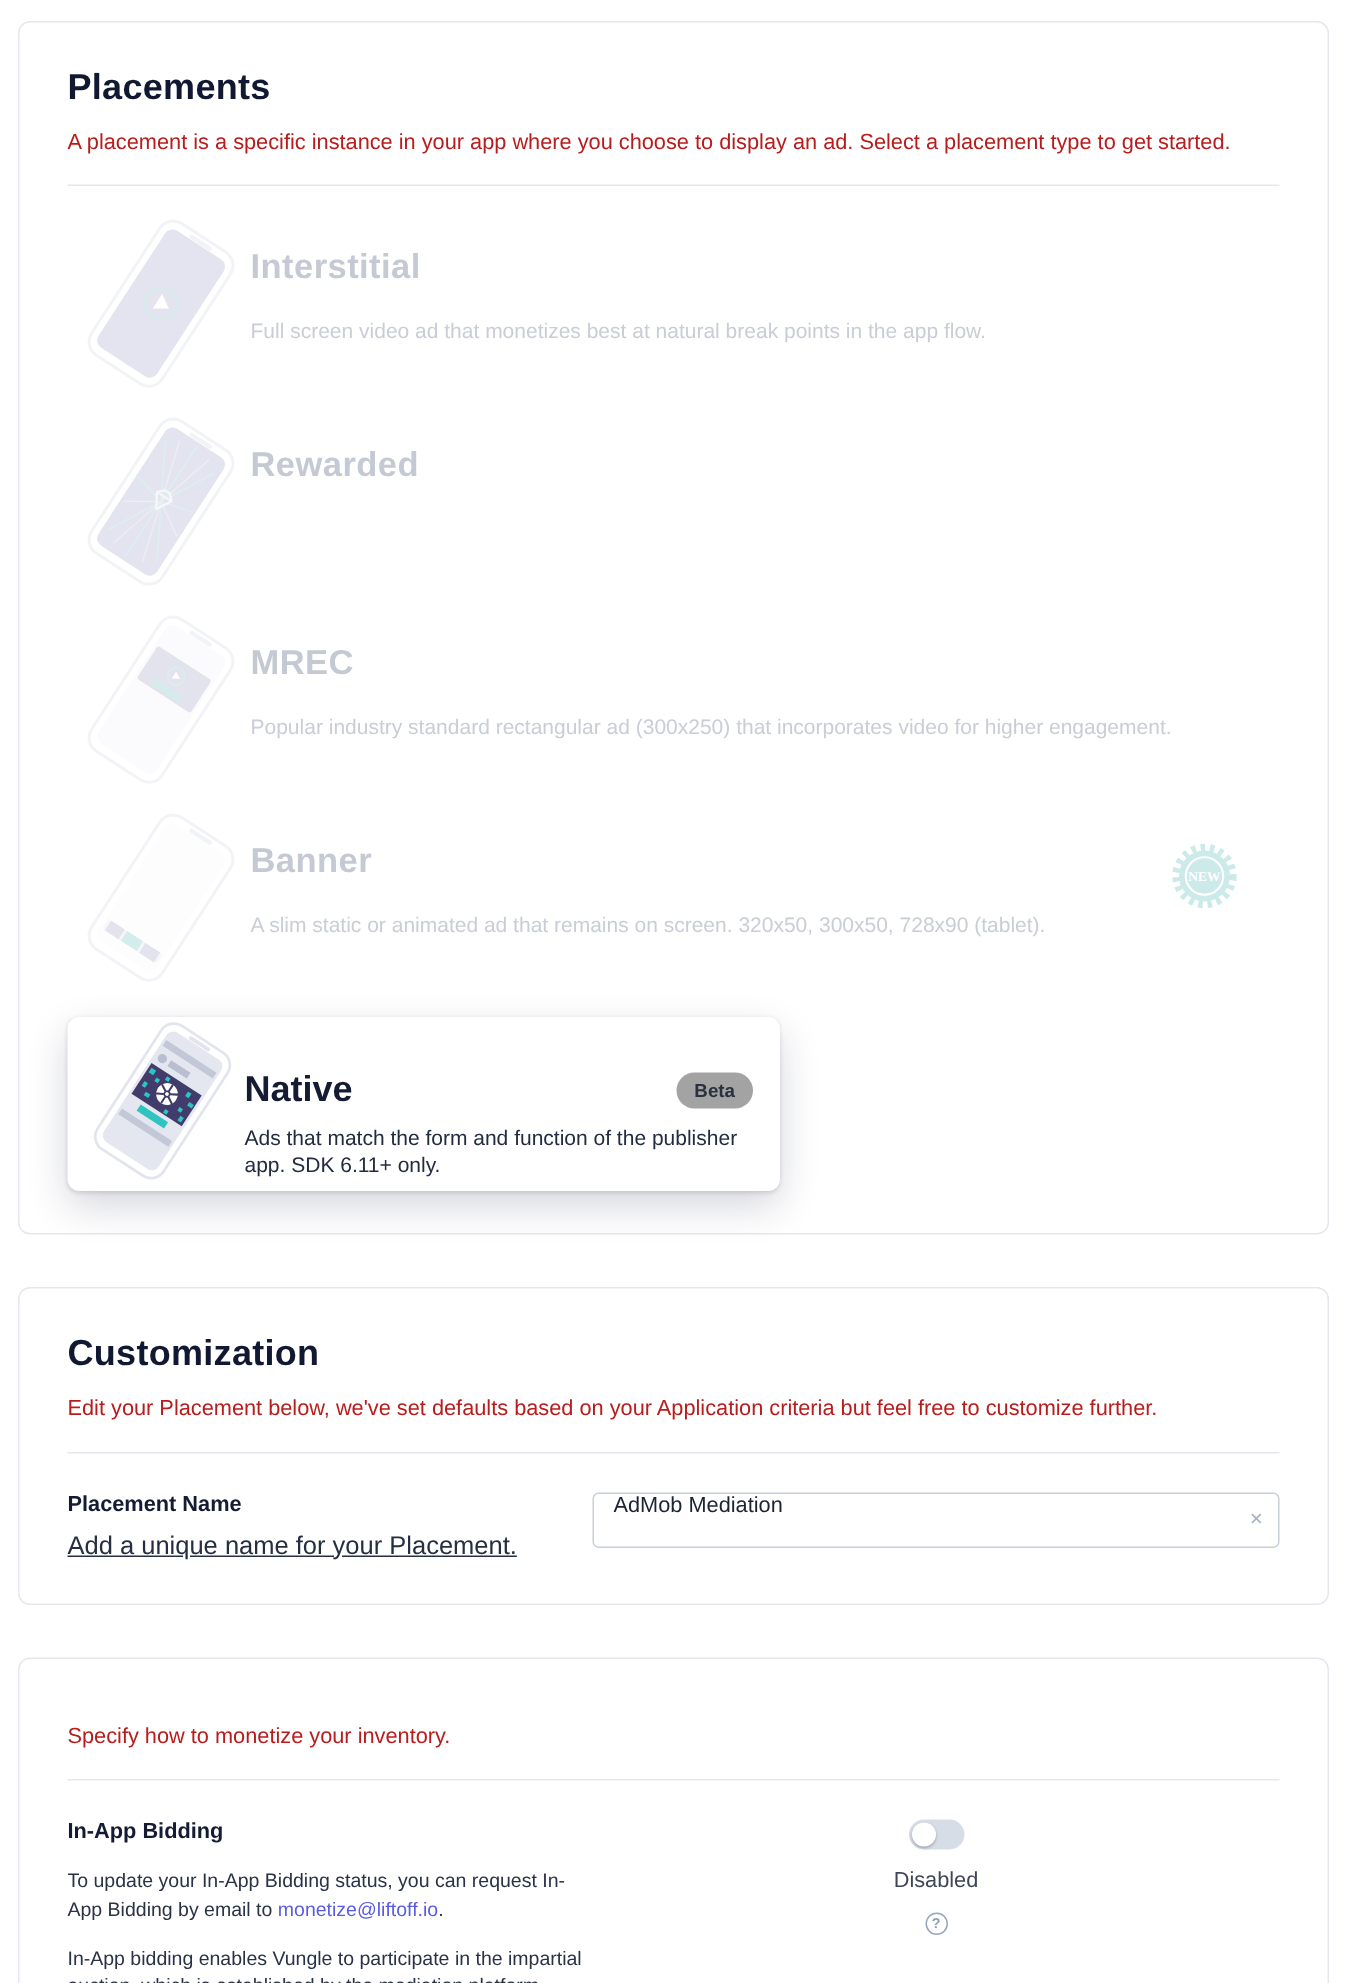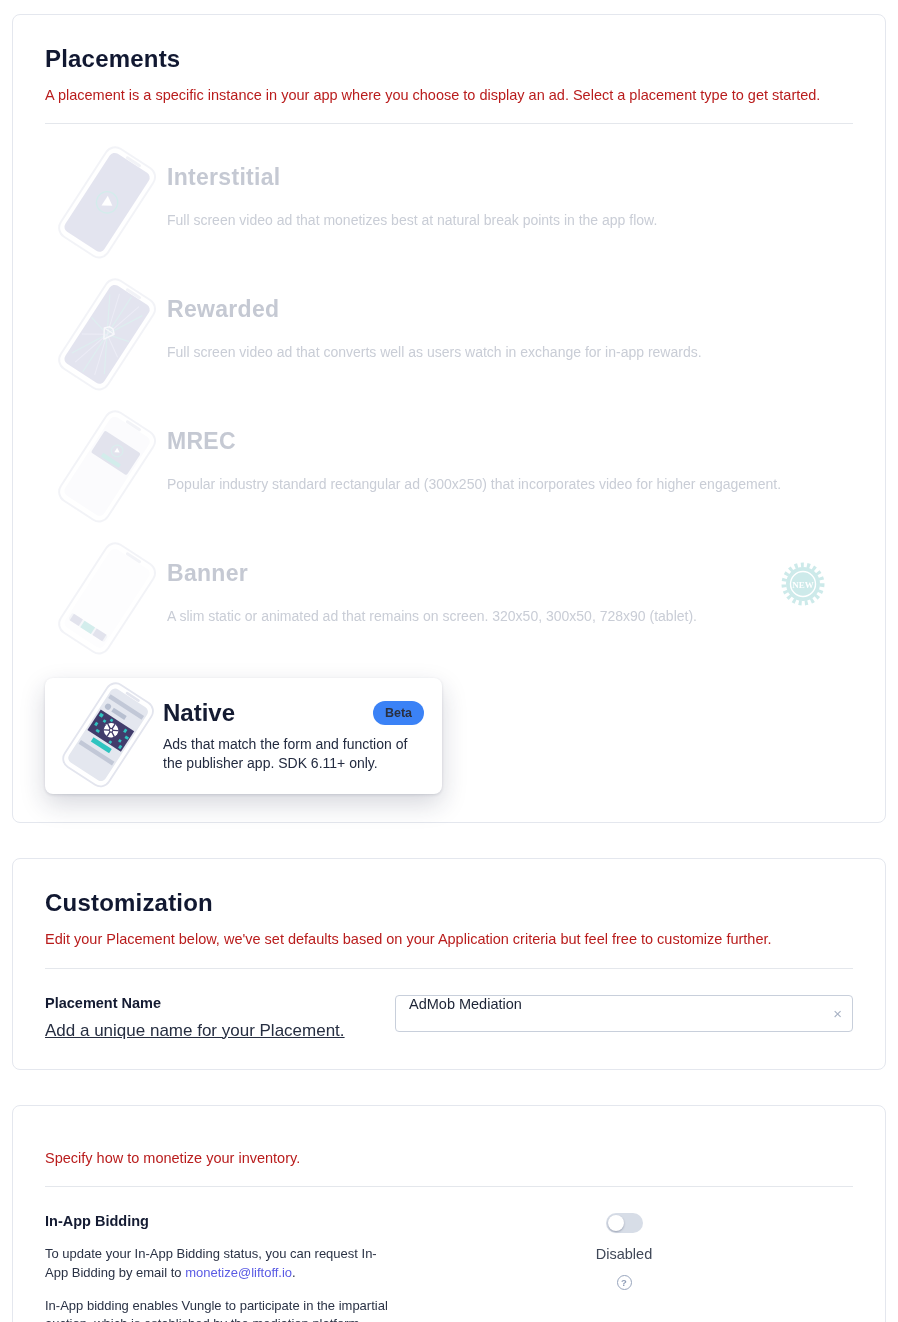--- a/index.html
+++ b/index.html
@@ -49,34 +49,34 @@
   .option-text { padding-top: 14px; padding-right: 40px; }
   .option-title { font-size: 23px; font-weight: 800; letter-spacing: .3px; }
   .option.faded .option-title { color: #c5c9d3; }
   .option-desc { margin-top: 20px; font-size: 14px; line-height: 1.35; }
   .option.faded .option-desc { color: #c9cdd6; }
 
   .new-badge { position: absolute; right: 28px; top: 16px; }
 
   
   .native-card {
-    width: 397px; min-height: 113px;
+    width: 475px; min-height: 113px;
     background: #fff; border-radius: 8px;
     box-shadow: 0 1px 3px rgba(25,35,65,.14), 0 10px 26px rgba(25,35,65,.18);
-    display: flex; align-items: center;
+    display: flex; align-items: flex-end;
     padding: 8px 18px 8px 6px;
     position: relative; cursor: pointer;
     margin-left: 0;
   }
   .native-card .icon-box { height: 100px; width: 112px; min-width: 112px; }
   .native-card .option-text { padding: 0; flex: 1; }
   .native-title-row { display: flex; align-items: center; justify-content: space-between; }
   .native-title { font-size: 24px; font-weight: 800; color: #141b32; }
   .beta-badge {
-    background: #3b82f6; color: #2a3040;
+    background: #a3a3a3; color: #2a3040;
     font-size: 12.5px; font-weight: 700;
     padding: 5px 12px; border-radius: 14px;
   }
   .native-desc { margin-top: 8px; font-size: 14px; line-height: 1.35; color: #232b40; }
 
   
   .field-row { margin-top: 26px; display: grid; grid-template-columns: 350px 1fr; }
   .field-label { font-size: 14.5px; font-weight: 700; color: #141b32; }
   .field-sub { margin-top: 10px; font-size: 17px; color: #262e41; text-decoration: underline; }
   .text-input-wrap {
@@ -182,21 +182,20 @@
                 <path d="M32 56 L20 98"></path>
             </g>
             <path d="M26 52 L30 48 L34 48 L38 52 L32 62 Z" fill="none" stroke="#f0f2f8" stroke-width="1.5" stroke-linejoin="round"></path>
             <path d="M26 52 H38" stroke="#f0f2f8" stroke-width="1.2"></path>
             <rect x="23" y="4.5" width="18" height="3" rx="1.5" fill="#e6e8f0"></rect>
           </svg>
         </div>
       </div>
       <div class="option-text">
         <div class="option-title">Rewarded</div>
-        <div class="option-desc">Full screen video ad that converts well as users watch in exchange for in-app rewards.</div>
       </div>
     </div>
 
     <div class="option faded">
       <div class="icon-box">
         <div class="phone-wrap">
           <svg width="62" height="110" viewBox="0 0 64 112">
             <rect x="3" y="2" width="58" height="108" rx="11" fill="#ffffff" stroke="#e6e8f0" stroke-width="2"></rect>
             <rect x="8" y="8" width="48" height="96" rx="6" fill="#f8f9fc"></rect>
             <rect x="23" y="4.5" width="18" height="3" rx="1.5" fill="#e6e8f0"></rect>

